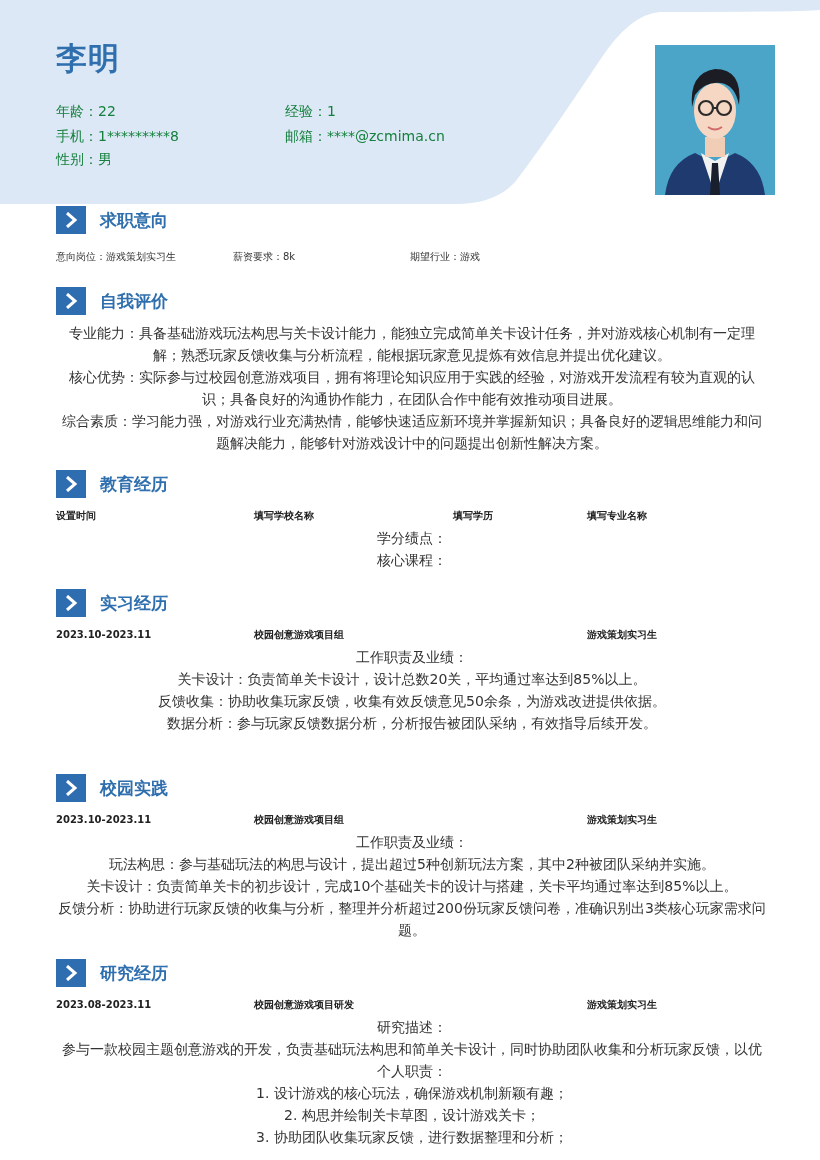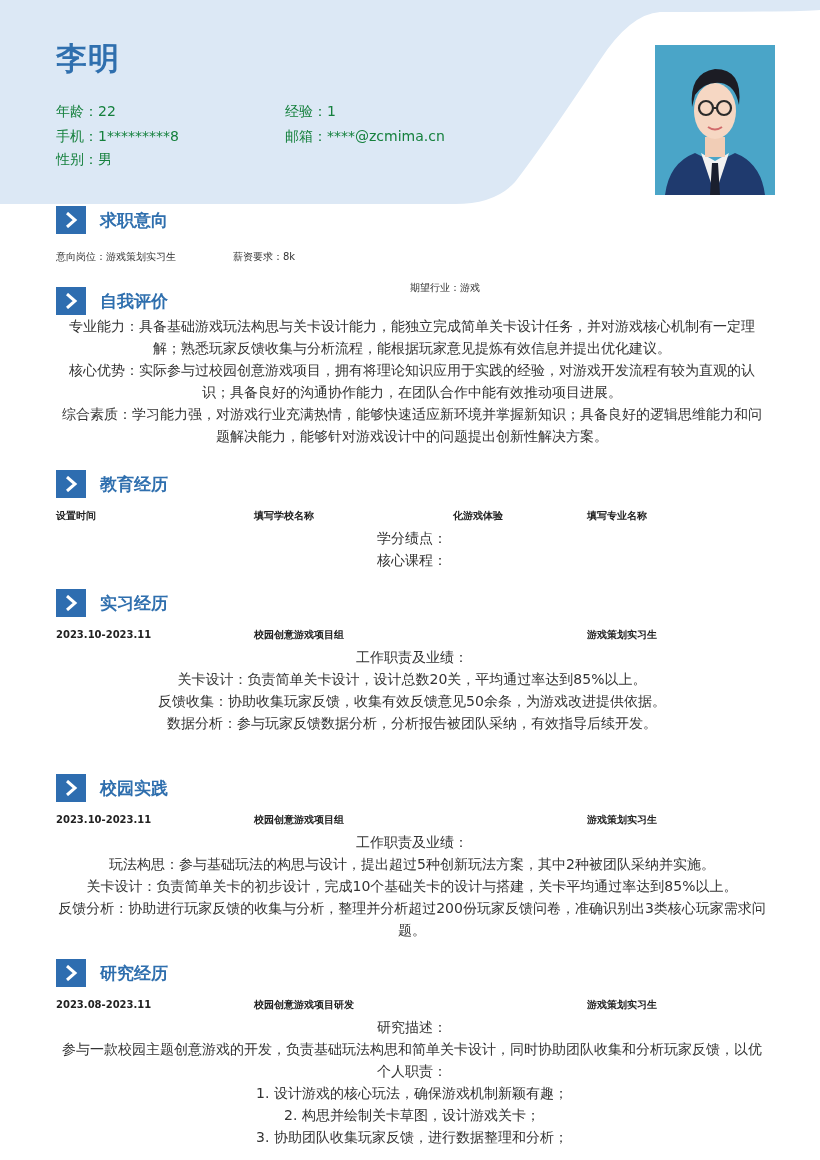--- a/index.html
+++ b/index.html
@@ -68,34 +68,34 @@
     <div class="sec-icon">
       <svg width="14" height="16" viewBox="0 0 14 16">
           <path d="M3 1 L11 8 L3 15" fill="none" stroke="#fff" stroke-width="3"></path>
         </svg>
     </div>
     <div class="sec-title">求职意向</div>
   </div>
   <div class="row" style="margin-top:12px;">
     <span style="left:0;">意向岗位：游戏策划实习生</span>
     <span style="left:177px;">薪资要求：8k</span>
-    <span style="left:354px;margin-top:31px;">期望行业：游戏</span>
+    <span style="left:354px;">期望行业：游戏</span>
   </div>
 </div>
 
 <div class="section" style="top:287px;">
   <div class="sec-head">
     <div class="sec-icon">
       <svg width="14" height="16" viewBox="0 0 14 16">
           <path d="M3 1 L11 8 L3 15" fill="none" stroke="#fff" stroke-width="3"></path>
         </svg>
     </div>
     <div class="sec-title">自我评价</div>
   </div>
-  <div style="margin-top:0;">
+  <div style="margin-top:7px;">
     <div class="line">专业能力：具备基础游戏玩法构思与关卡设计能力，能独立完成简单关卡设计任务，并对游戏核心机制有一定理</div>
     <div class="line">解；熟悉玩家反馈收集与分析流程，能根据玩家意见提炼有效信息并提出优化建议。</div>
     <div class="line">核心优势：实际参与过校园创意游戏项目，拥有将理论知识应用于实践的经验，对游戏开发流程有较为直观的认</div>
     <div class="line">识；具备良好的沟通协作能力，在团队合作中能有效推动项目进展。</div>
     <div class="line">综合素质：学习能力强，对游戏行业充满热情，能够快速适应新环境并掌握新知识；具备良好的逻辑思维能力和问</div>
     <div class="line">题解决能力，能够针对游戏设计中的问题提出创新性解决方案。</div>
   </div>
 </div>
 
 <div class="section" style="top:470px;">
@@ -103,21 +103,21 @@
     <div class="sec-icon">
       <svg width="14" height="16" viewBox="0 0 14 16">
           <path d="M3 1 L11 8 L3 15" fill="none" stroke="#fff" stroke-width="3"></path>
         </svg>
     </div>
     <div class="sec-title">教育经历</div>
   </div>
   <div class="row bold" style="margin-top:7px;">
     <span style="left:0;">设置时间</span>
     <span style="left:198px;">填写学校名称</span>
-    <span style="left:397px;">化游戏体验</span>
+    <span style="left:397px;">填写学历</span>
     <span style="left:531px;">填写专业名称</span>
   </div>
   <div class="line">学分绩点：</div>
   <div class="line">核心课程：</div>
 </div>
 
 <div class="section" style="top:589px;">
   <div class="sec-head">
     <div class="sec-icon">
       <svg width="14" height="16" viewBox="0 0 14 16">

